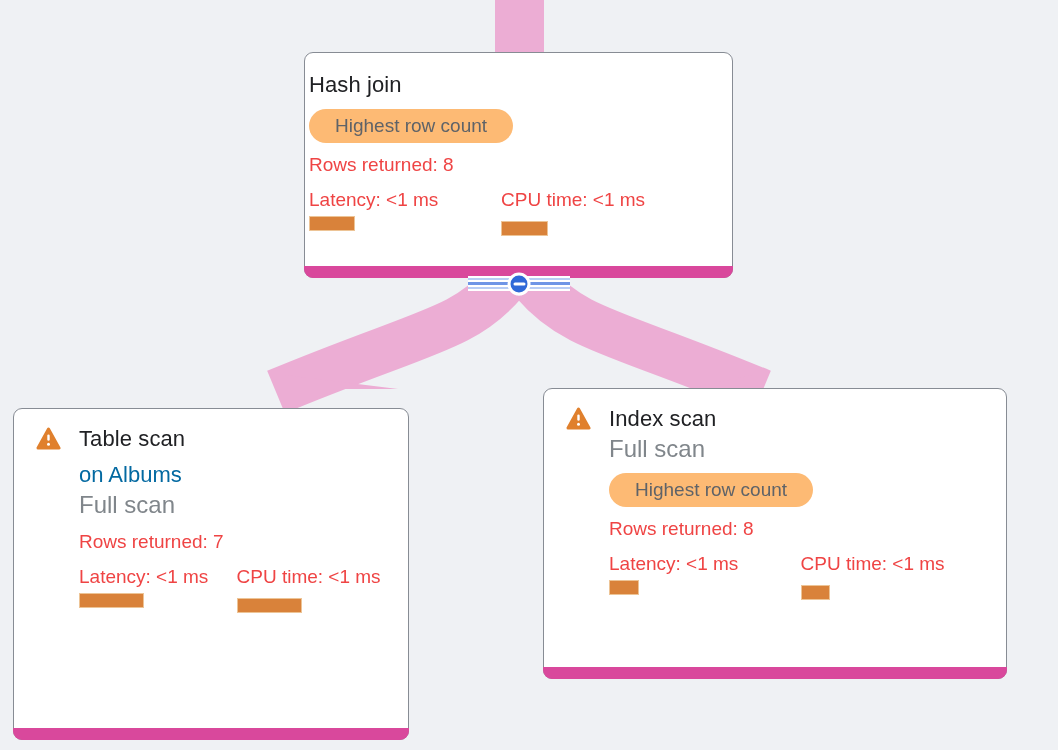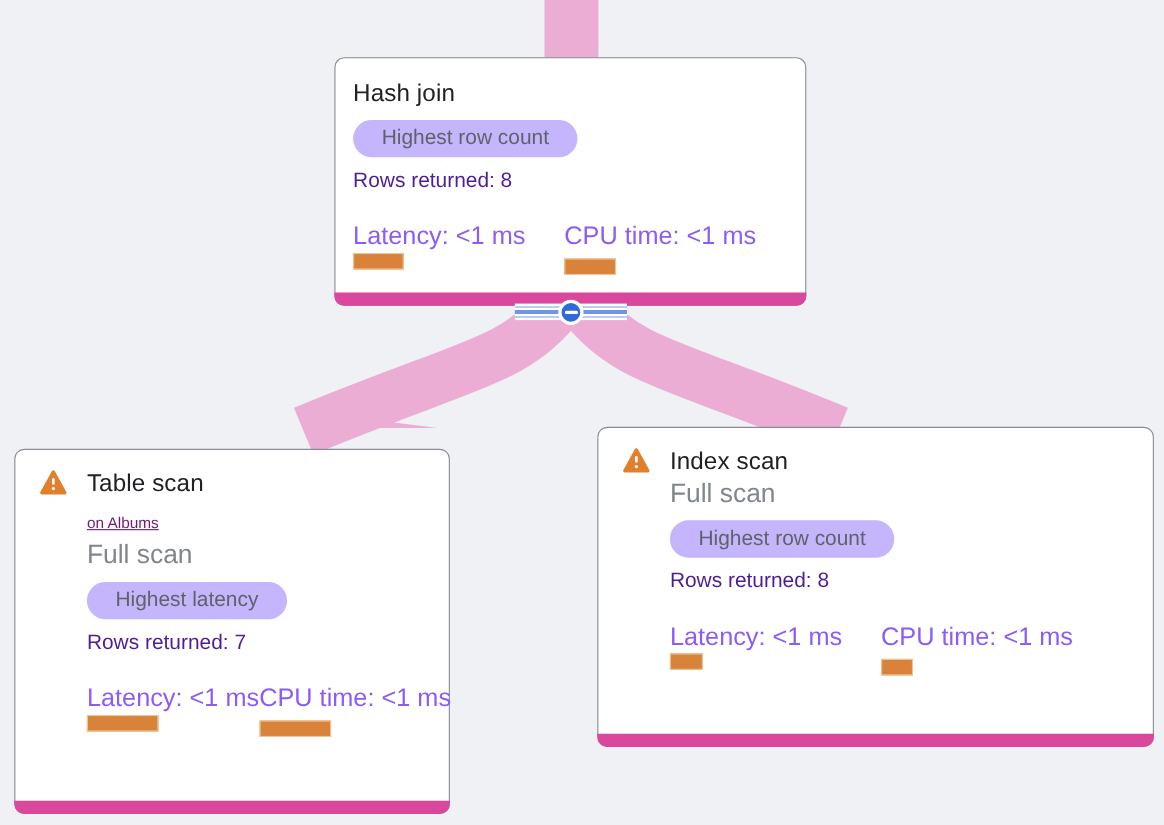--- a/index.html
+++ b/index.html
@@ -20,69 +20,68 @@
     position:absolute;
     background:#ffffff;
     border:1px solid #878c94;
     border-radius:9px;
     box-sizing:border-box;
     z-index:2;
     cursor:pointer;
   }
   .card-hash  { left:304px; top:52px;  width:429px; height:226px; }
   .card-tscan { left:13px;  top:408px; width:396px; height:332px; }
-  .card-iscan { left:543px; top:388px; width:506px; height:291px; }
+  .card-iscan { left:543px; top:388px; width:464px; height:291px; }
 
   .accent-bar {
     position:absolute; left:-1px; right:-1px; bottom:-1px; height:12px;
     background:#d9489c;
     border-radius:0 0 9px 9px;
   }
 
   .content { position:relative; }
-  .card-hash  .content { padding:18px 16px 0 16px; }
+  .card-hash  .content { padding:18px 16px 0 4px; }
   .card-tscan .content, .card-iscan .content { padding:16px 14px 0 65px; }
 
   .warn {
     position:absolute; left:22px; top:18px; width:25px; height:23px;
   }
 
   .node-title {
     margin:0;
     font-size:22px; line-height:28px; font-weight:500;
     color:#202124; letter-spacing:0.1px;
   }
   .target {
     margin-top:8px;
-    font-size:14px; line-height:28px; color:#701a75;
+    font-size:22px; line-height:28px; color:#0369a1;
     white-space:nowrap;
-    text-decoration:underline;
   }
   .muted {
     margin-top:2px;
     font-size:24px; line-height:28px; color:#80868b;
   }
   .badges { margin-top:10px; }
   .badge {
     display:inline-flex; align-items:center;
     height:34px; padding:0 26px;
     border-radius:17px;
-    background:#c4b5fd;
+    background:#fdba74;
     font-size:19px; color:#5f6368;
     margin-bottom:9px;
   }
   .badges .badge { display:flex; width:max-content; }
   .rows {
     margin-top:0px;
-    font-size:19px; line-height:26px; color:#4c1d95;
+    font-size:19px; line-height:26px; color:#ef4444;
   }
   .card-hash .rows { margin-top:8px; }
   .metrics { display:flex; margin-top:10px; }
   .metric { width:192px; }
-  .metric-label { font-size:23px; line-height:24px; color:#8b5cf6; white-space:nowrap;margin-top:14px; }
+  .metric-label { font-size:19px; line-height:24px; color:#ef4444; white-space:nowrap; }
   .metric-bar {
     margin-top:4px; height:13px;
     background:#d9823a;
     border:1px solid #edc496;
     box-sizing:content-box;
   }
   .metric.cpu .metric-bar { margin-top:9px; }
 
   
   .collapse-wrap {
@@ -152,21 +151,20 @@
     <svg class="warn" viewBox="0 0 25 23">
       <path d="M12.5 2 L23 21 H2 Z" fill="#e0802d" stroke="#e0802d" stroke-width="3" stroke-linejoin="round"></path>
       <rect x="11.3" y="7.5" width="2.4" height="6.2" rx="1.2" fill="#ffffff"></rect>
       <circle cx="12.5" cy="17.2" r="1.5" fill="#ffffff"></circle>
     </svg>
     <div class="content">
       <h2 class="node-title">Table scan</h2>
       <div class="target">on Albums</div>
       <div class="muted">Full scan</div>
       <div class="badges">
-        <span class="badge">Highest latency</span>
       </div>
       <div class="rows">Rows returned: 7</div>
       <div class="metrics">
         <div class="metric">
           <div class="metric-label">Latency: &lt;1 ms</div>
           <div class="metric-bar" style="width: 63px;"></div>
         </div>
         <div class="metric cpu">
           <div class="metric-label">CPU time: &lt;1 ms</div>
           <div class="metric-bar" style="width: 63px;"></div>

